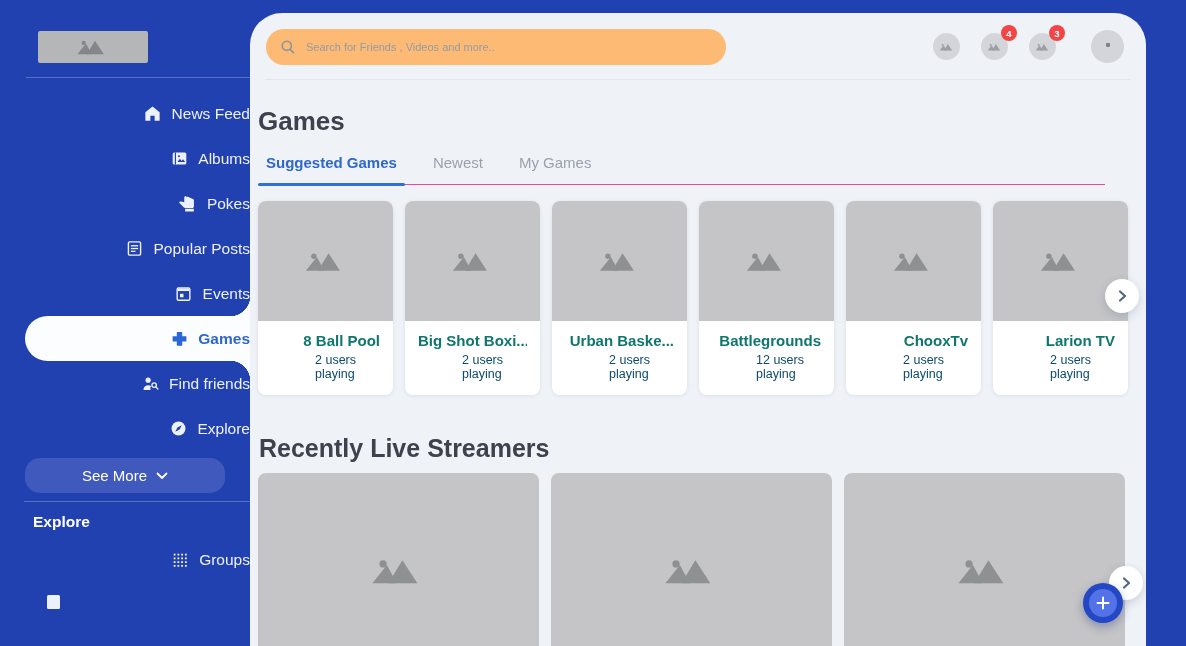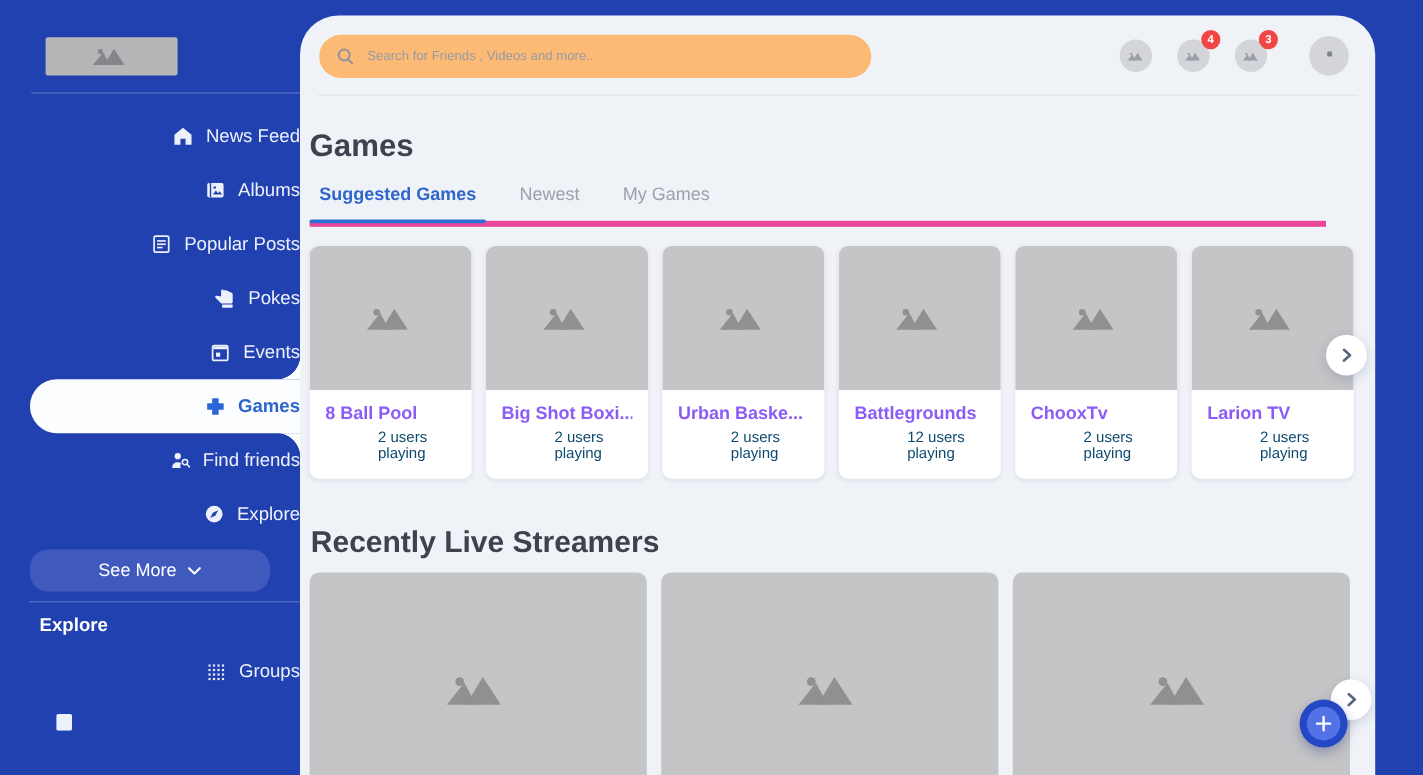--- a/index.html
+++ b/index.html
@@ -53,32 +53,32 @@
                  display:flex; align-items:center; justify-content:center; cursor:pointer; }
   .avatar { width:33px; height:33px; border-radius:50%; background:#d3d5da; margin-left:14px;
             position:relative; cursor:pointer; }
   .avatar .dot { position:absolute; left:15px; top:13px; width:4px; height:4px; background:#80838b; border-radius:1px; }
   .badge { position:absolute; top:-8px; right:-9px; min-width:16px; height:16px; padding:0 3px;
            background:#f24545; border-radius:8px; color:#fff; font-size:9.5px; font-weight:700;
            display:flex; align-items:center; justify-content:center; }
 
   .page { padding:22px 0 0 8px; position:relative; }
   .page-title { font-size:26px; line-height:38px; font-weight:600; color:#3d424e; }
-  .tabs { margin-top:14px; margin-right:41px; border-bottom:5px solid #ec4899; display:flex; }
+  .tabs { margin-top:14px; margin-right:41px; border-bottom:1px solid #ec4899; display:flex; }
   .tab { padding:0 8px 13px; margin-right:20px; font-size:15px; color:#9ba1ab; cursor:pointer; position:relative; }
   .tab.active { color:#2e66cc; font-weight:600; }
   .tab.active::after { content:""; position:absolute; left:0; right:0; bottom:-2px; height:3px;
                        background:#2e6fd8; border-radius:2px; }
 
   .games-row { margin-top:16px; display:flex; gap:12px; }
   .game-card { width:135px; background:#fff; border-radius:8px; box-shadow:0 1px 4px rgba(26,39,80,.08);
                cursor:pointer; overflow:hidden; }
   .game-img { height:120px; background:#c5c5c7; display:flex; align-items:center; justify-content:center; }
   .game-meta { padding:11px 13px 14px; }
-  .game-title { font-size:15px; font-weight:600; color:#8b5cf6; white-space:nowrap; overflow:hidden; }
+  .game-title { font-size:15px; font-weight:600; color:#0f766e; white-space:nowrap; overflow:hidden;text-align:right; }
   .game-status { margin-top:4px; font-size:12.5px; color:#0c4a6e;margin-left:44px; }
 
   .section-title { margin:39px 0 0 1px; font-size:25px; font-weight:700; color:#3d424e; }
   .streamers-row { margin-top:10px; display:flex; gap:12px; }
   .streamer-card { width:281px; height:195px; background:#c5c5c7; border-radius:8px; cursor:pointer;
                    display:flex; align-items:center; justify-content:center; }
 
   .carousel-next { position:absolute; width:34px; height:34px; border-radius:50%; background:#fff;
                    border:none; box-shadow:0 3px 10px rgba(30,50,100,.18); cursor:pointer;
                    display:flex; align-items:center; justify-content:center; }
@@ -120,38 +120,38 @@
             <rect x="3.4" y="4.4" width="17.2" height="15.2" rx="2" fill="#edf1fc"></rect>
             <rect x="6.1" y="4.4" width="1.5" height="15.2" fill="#2141b0"></rect>
             <circle cx="11.3" cy="9.2" r="1.3" fill="#2141b0"></circle>
             <path d="M9.4 16.4l3.1-4.2 2.3 2.9 1.7-2.1 2.6 3.4z" fill="#2141b0"></path>
           </svg>
       </span>
       <span>Albums</span>
     </div>
     <div class="nav-item">
       <span class="nav-ic">
+        <svg width="19" height="19" viewBox="0 0 24 24" fill="#edf1fc">
+            <g transform="rotate(-90 12 12)">
+              <path d="M2 20h3.4V9H2v11zm19.4-10.2c0-1-.8-1.9-1.9-1.9h-5.8l.9-4.2v-.3c0-.4-.2-.8-.4-1L13.2 1.3 7 7.5c-.4.4-.6.9-.6 1.4v9.3c0 1 .9 1.9 1.9 1.9h7.7c.8 0 1.5-.5 1.8-1.2l2.5-5.8c.1-.2.1-.5.1-.7v-2.6z"></path>
+            </g>
+          </svg>
+      </span>
+      <span>Pokes</span>
+    </div>
+    <div class="nav-item">
+      <span class="nav-ic">
         <svg width="19" height="19" viewBox="0 0 24 24">
             <rect x="4.3" y="3.6" width="15.4" height="16.8" rx="1.8" fill="none" stroke="#edf1fc" stroke-width="1.8"></rect>
             <rect x="7.4" y="7.7" width="9.2" height="1.7" fill="#edf1fc"></rect>
             <rect x="7.4" y="11.2" width="9.2" height="1.7" fill="#edf1fc"></rect>
             <rect x="7.4" y="14.7" width="5.8" height="1.7" fill="#edf1fc"></rect>
           </svg>
       </span>
       <span>Popular Posts</span>
-    </div>
-    <div class="nav-item">
-      <span class="nav-ic">
-        <svg width="19" height="19" viewBox="0 0 24 24" fill="#edf1fc">
-            <g transform="rotate(-90 12 12)">
-              <path d="M2 20h3.4V9H2v11zm19.4-10.2c0-1-.8-1.9-1.9-1.9h-5.8l.9-4.2v-.3c0-.4-.2-.8-.4-1L13.2 1.3 7 7.5c-.4.4-.6.9-.6 1.4v9.3c0 1 .9 1.9 1.9 1.9h7.7c.8 0 1.5-.5 1.8-1.2l2.5-5.8c.1-.2.1-.5.1-.7v-2.6z"></path>
-            </g>
-          </svg>
-      </span>
-      <span>Pokes</span>
     </div>
     <div class="nav-item">
       <span class="nav-ic">
         <svg width="19" height="19" viewBox="0 0 24 24">
             <rect x="4" y="5" width="16" height="15.6" rx="1.8" fill="none" stroke="#edf1fc" stroke-width="1.8"></rect>
             <rect x="4.9" y="5.9" width="14.2" height="3" fill="#edf1fc"></rect>
             <rect x="7.6" y="12.4" width="4.4" height="4.4" fill="#edf1fc"></rect>
           </svg>
       </span>
       <span>Events</span>

